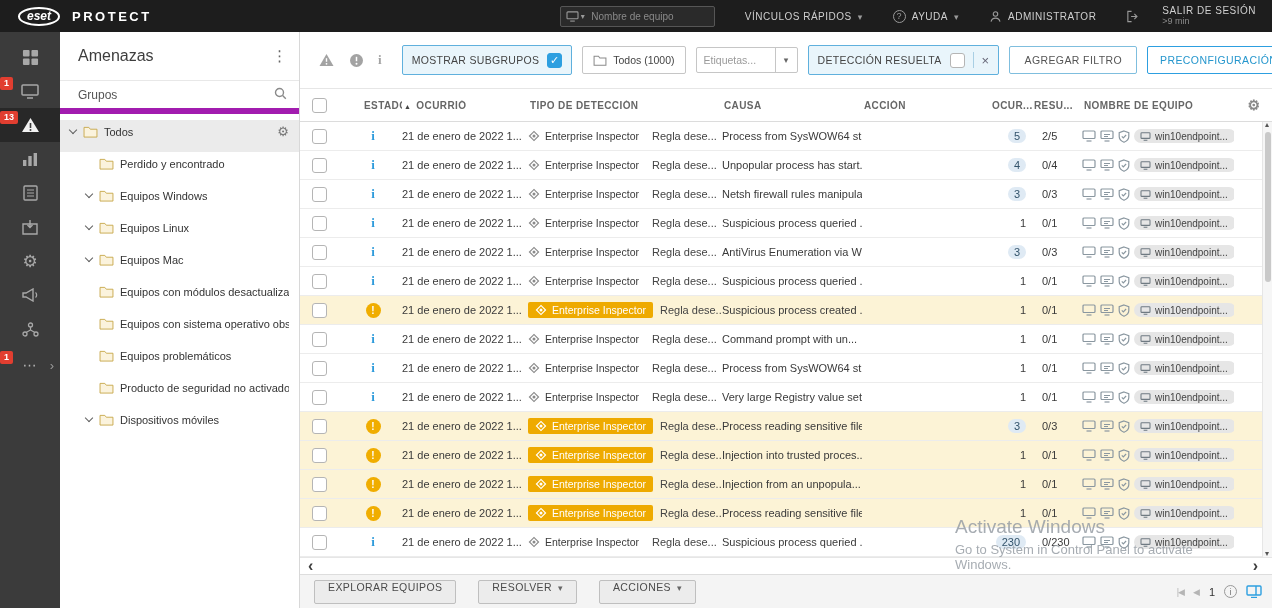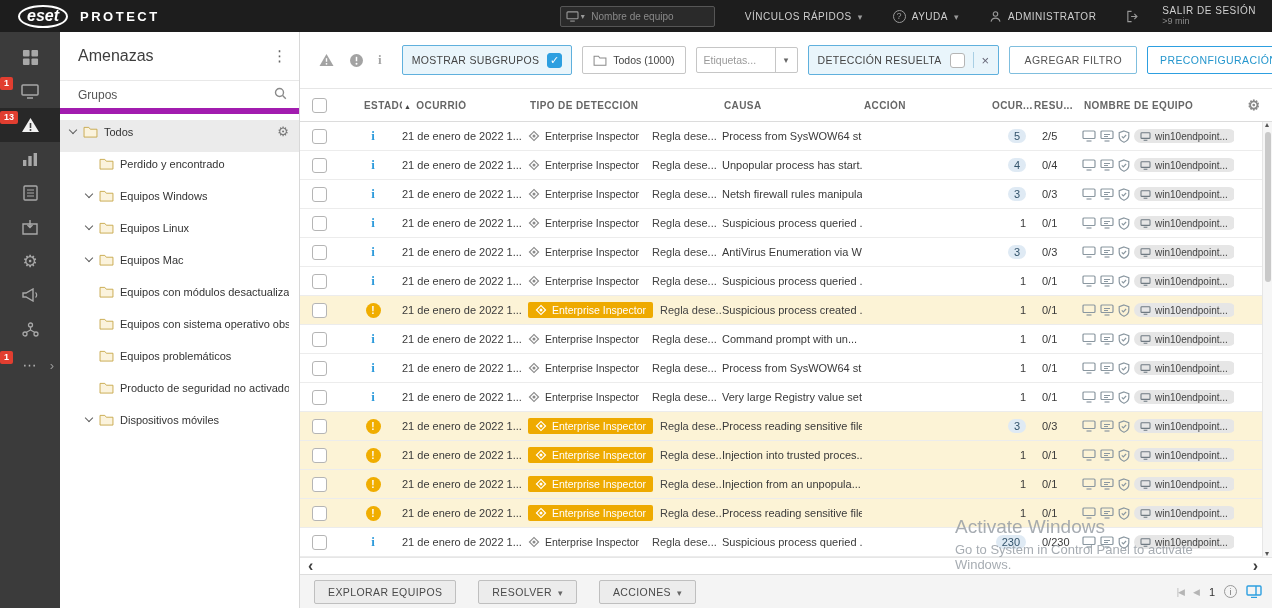--- a/index.html
+++ b/index.html
@@ -13,21 +13,21 @@
 
   
   .topbar {
     position:absolute; top:0; left:0; right:0; height:32px;
     background:#1d1d1d; display:flex; align-items:center;
     color:#cfcfcf; font-size:10px; letter-spacing:.5px;
   }
   .logo {
     margin-left:18px; border:2px solid #fff; border-radius:50%;
     padding:0px 7px 1px 7px; color:#fff; font-weight:bold; font-style:italic;
-    font-size:16px; letter-spacing:0;
+    font-size:12px; letter-spacing:0;
   }
   .product { color:#fff; font-size:13px; letter-spacing:2.5px; margin-left:12px; font-weight:bold; }
   .top-search {
     margin-left:auto; width:155px; height:21px; background:#2a2a2a;
     border:1px solid #565656; border-radius:2px; display:flex; align-items:center; padding:0 5px;
   }
   .top-search svg { flex:none; }
   .top-search .dd { color:#9a9a9a; font-size:8px; margin:0 4px 0 2px; }
   .top-search input {
     background:transparent; border:none; outline:none; color:#bbb;
@@ -200,21 +200,21 @@
   .hs-right { margin-left:auto; margin-right:14px; color:#3d3d3d; font-size:16px; font-weight:bold; line-height:10px; cursor:pointer; }
   .hs-right::after { content:"›"; }
 
   
   .footerbar {
     height:34px; flex:none; background:#f4f4f4; border-top:1px solid #ddd;
     display:flex; align-items:center; padding:0 10px 0 14px; gap:22px;
   }
   .f-btn {
     height:24px; padding:0 13px; background:#ececec; border:1px solid #bfbfbf; border-radius:2px;
-    font-size:10.5px; color:#4a4a4a; letter-spacing:.4px; display:flex; align-items:center; gap:6px;
+    font-size:10.5px; color:#4a4a4a; letter-spacing:.4px; display:flex; gap:6px;
     cursor:pointer; white-space:nowrap;
   }
   .f-btn .dd-b::after { content:"▾"; font-size:9px; color:#666; }
   .pager { margin-left:auto; display:flex; align-items:center; gap:9px; color:#b5b5b5; font-size:9px; }
   .pg-first::after { content:"|◀"; letter-spacing:-1px; }
   .pg-prev::after { content:"◀"; }
   .pg-num { color:#333; font-size:11px; }
   .pg-info {
     width:13px; height:13px; border:1px solid #999; border-radius:50%; color:#777;
     display:flex; align-items:center; justify-content:center; font-size:9px;

